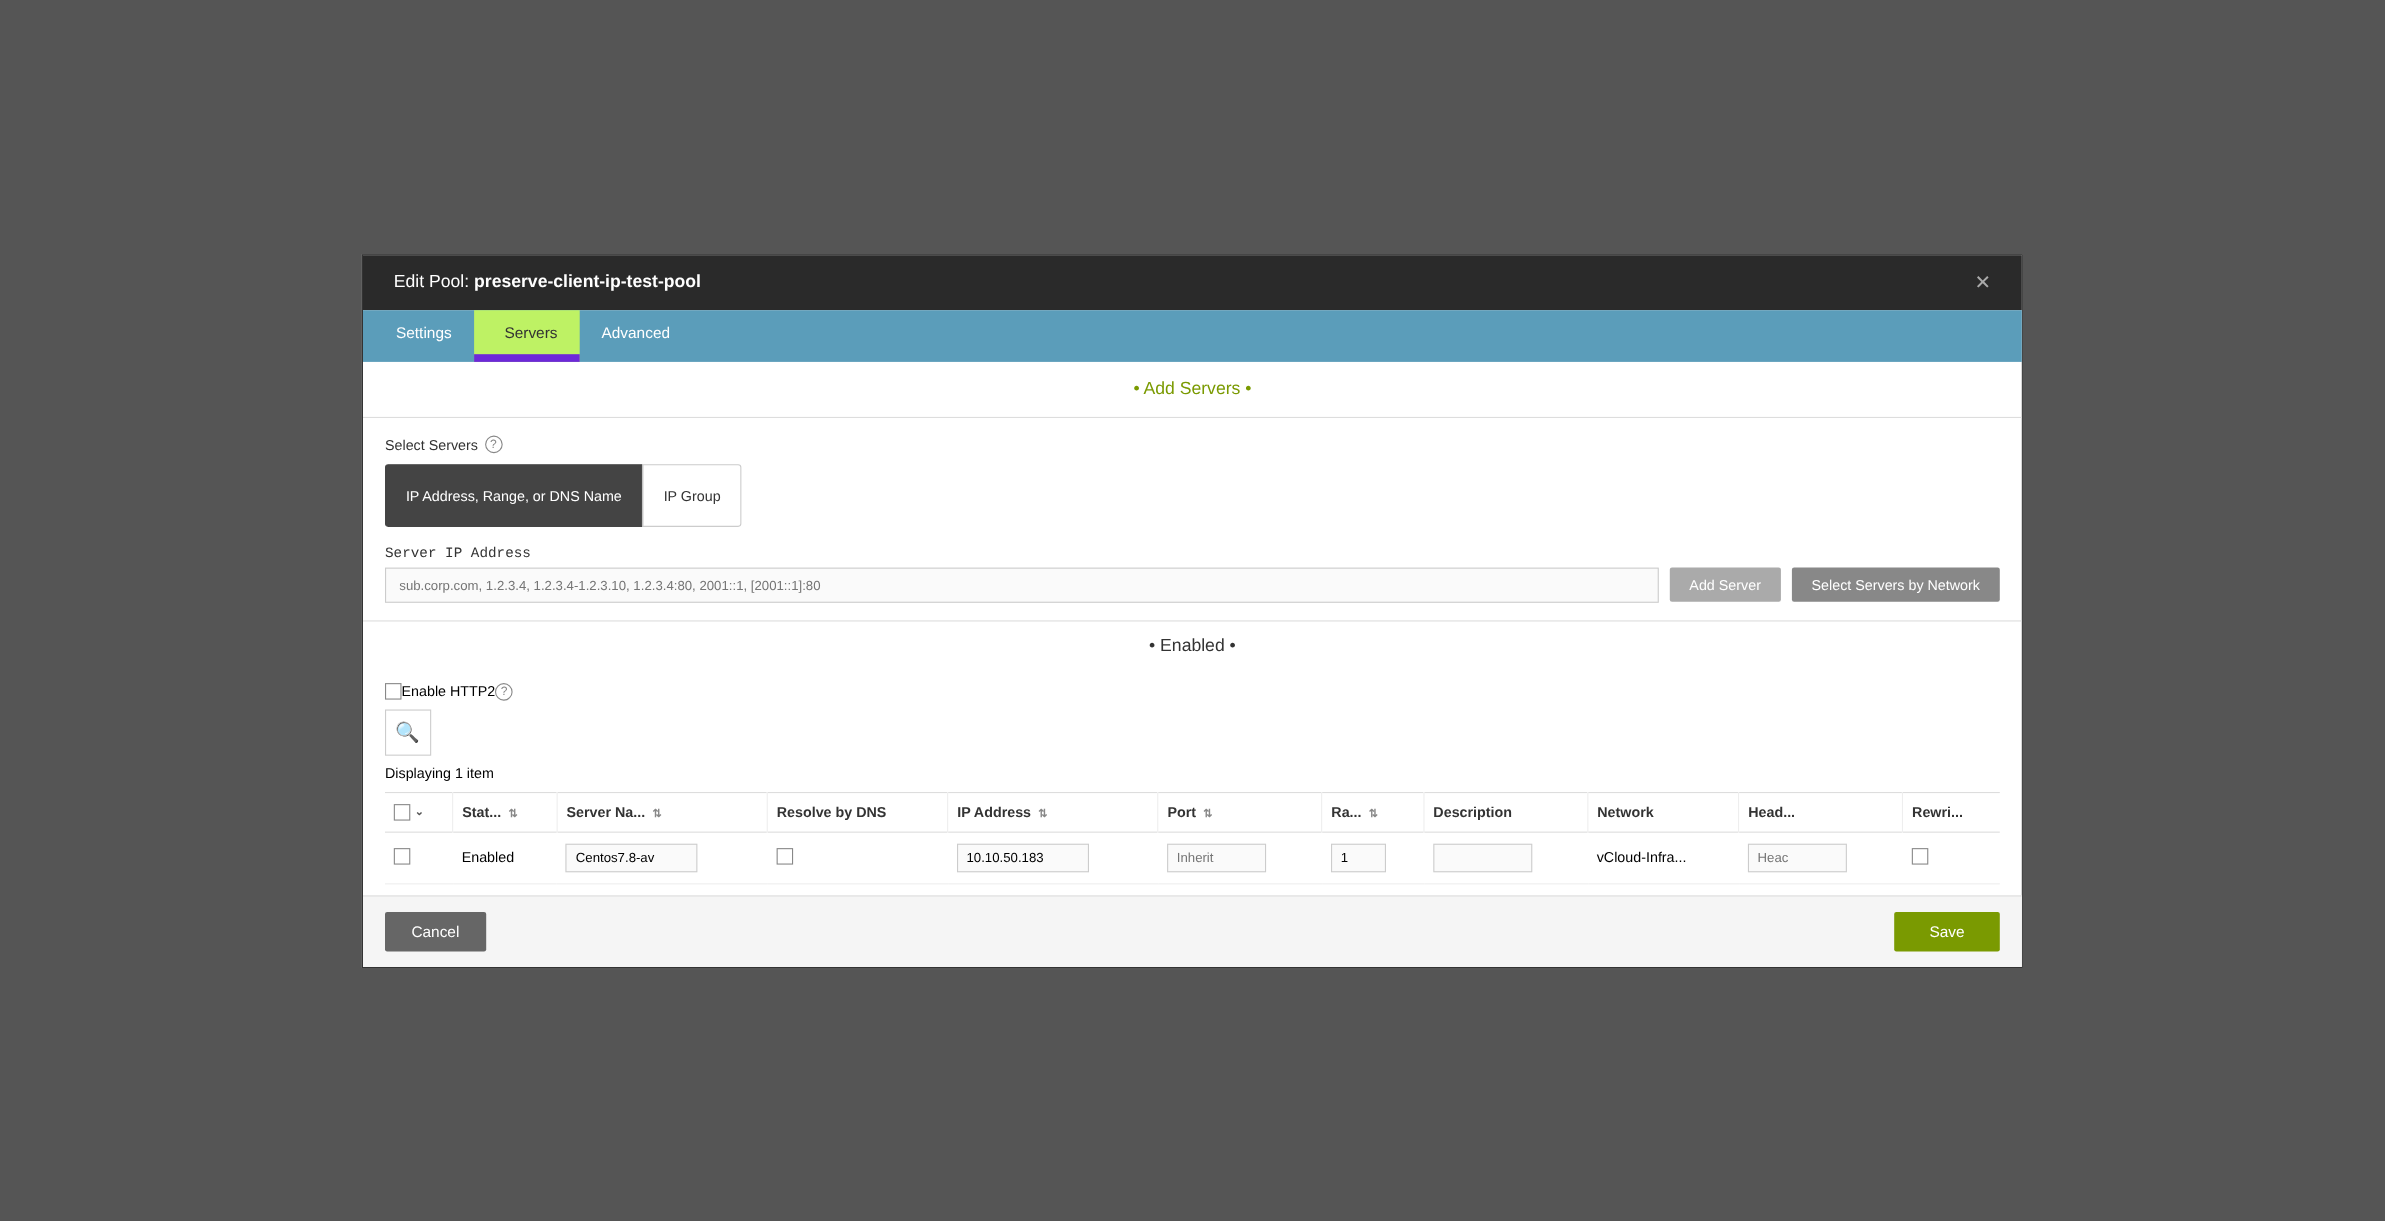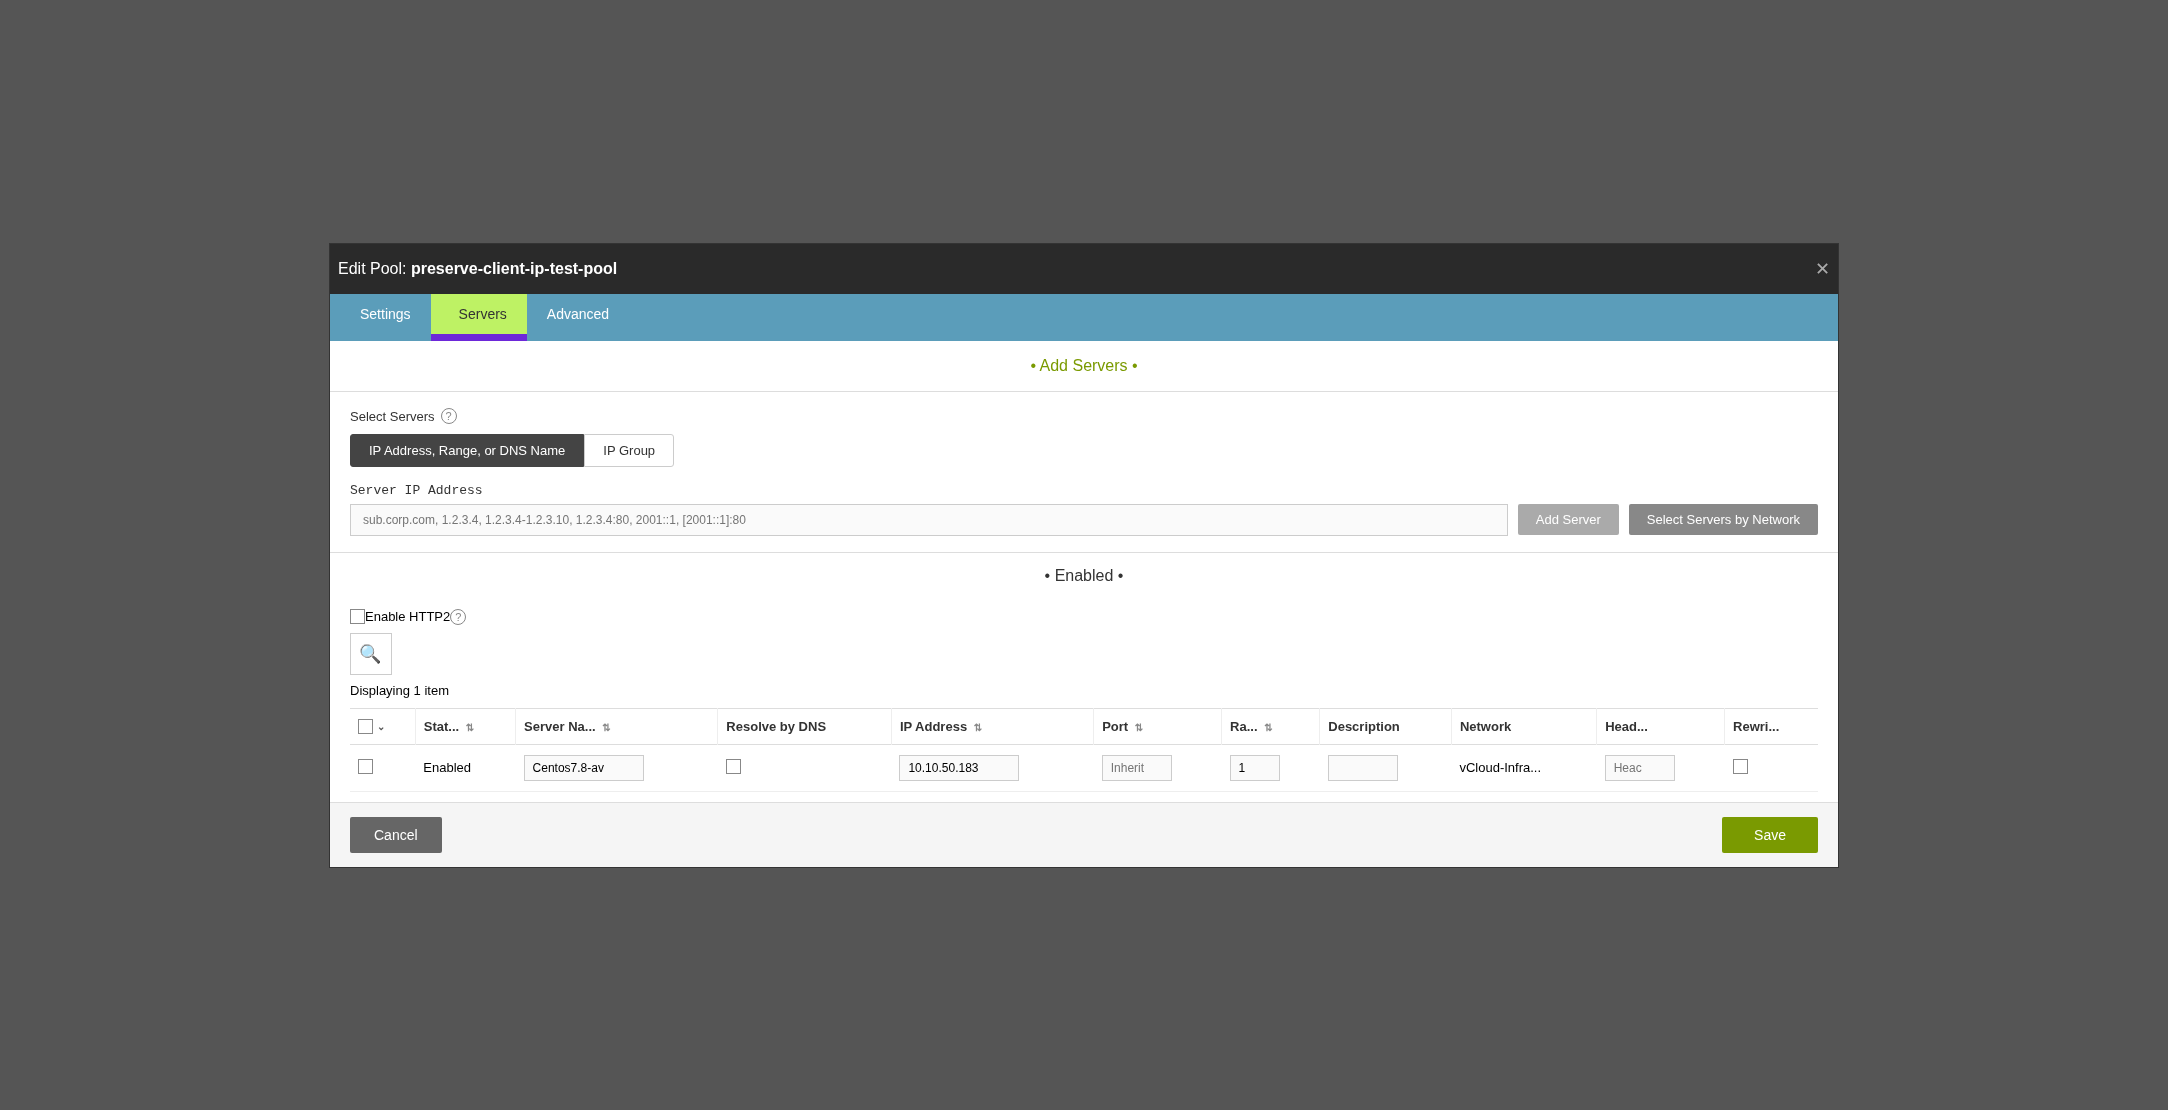--- a/index.html
+++ b/index.html
@@ -18,21 +18,21 @@
       background: #fff;
       border: 1px solid #333;
       display: flex;
       flex-direction: column;
       position: relative;
       max-height: 800px;
     }
     .modal-header {
       background: #2a2a2a;
       color: #fff;
-      padding: 14px 8px;
+      padding: 14px 28px;
       font-size: 16px;
       display: flex;
       justify-content: space-between;
       align-items: center;
     }
     .close-btn {
       background: none;
       border: none;
       color: #aaa;
       font-size: 18px;
@@ -89,21 +89,21 @@
       border: 1px solid #888;
       color: #888;
       font-size: 11px;
       cursor: help;
     }
     .toggle-group {
       display: flex;
       margin-bottom: 16px;
     }
     .toggle-btn {
-      padding: 8px 18px;
+      padding: 20px 18px;
       border: 1px solid #ccc;
       cursor: pointer;
       font-size: 13px;
       background: #fff;
       color: #333;
     }
     .toggle-btn.active {
       background: #444;
       color: #fff;
       border-color: #444;
@@ -228,21 +228,21 @@
       color: #888;
       margin-left: 3px;
     }
     .row-checkbox {
       width: 15px;
       height: 15px;
       border: 1px solid #888;
       background: #fff;
     }
     .port-input, .desc-input, .head-input {
-      width: 70px;
+      width: 90px;
       padding: 5px 8px;
       border: 1px solid #ccc;
       background: #fafafa;
       font-size: 12px;
       color: #aaa;
     }
     .ip-cell-input {
       width: 120px;
       padding: 5px 8px;
       border: 1px solid #ccc;

